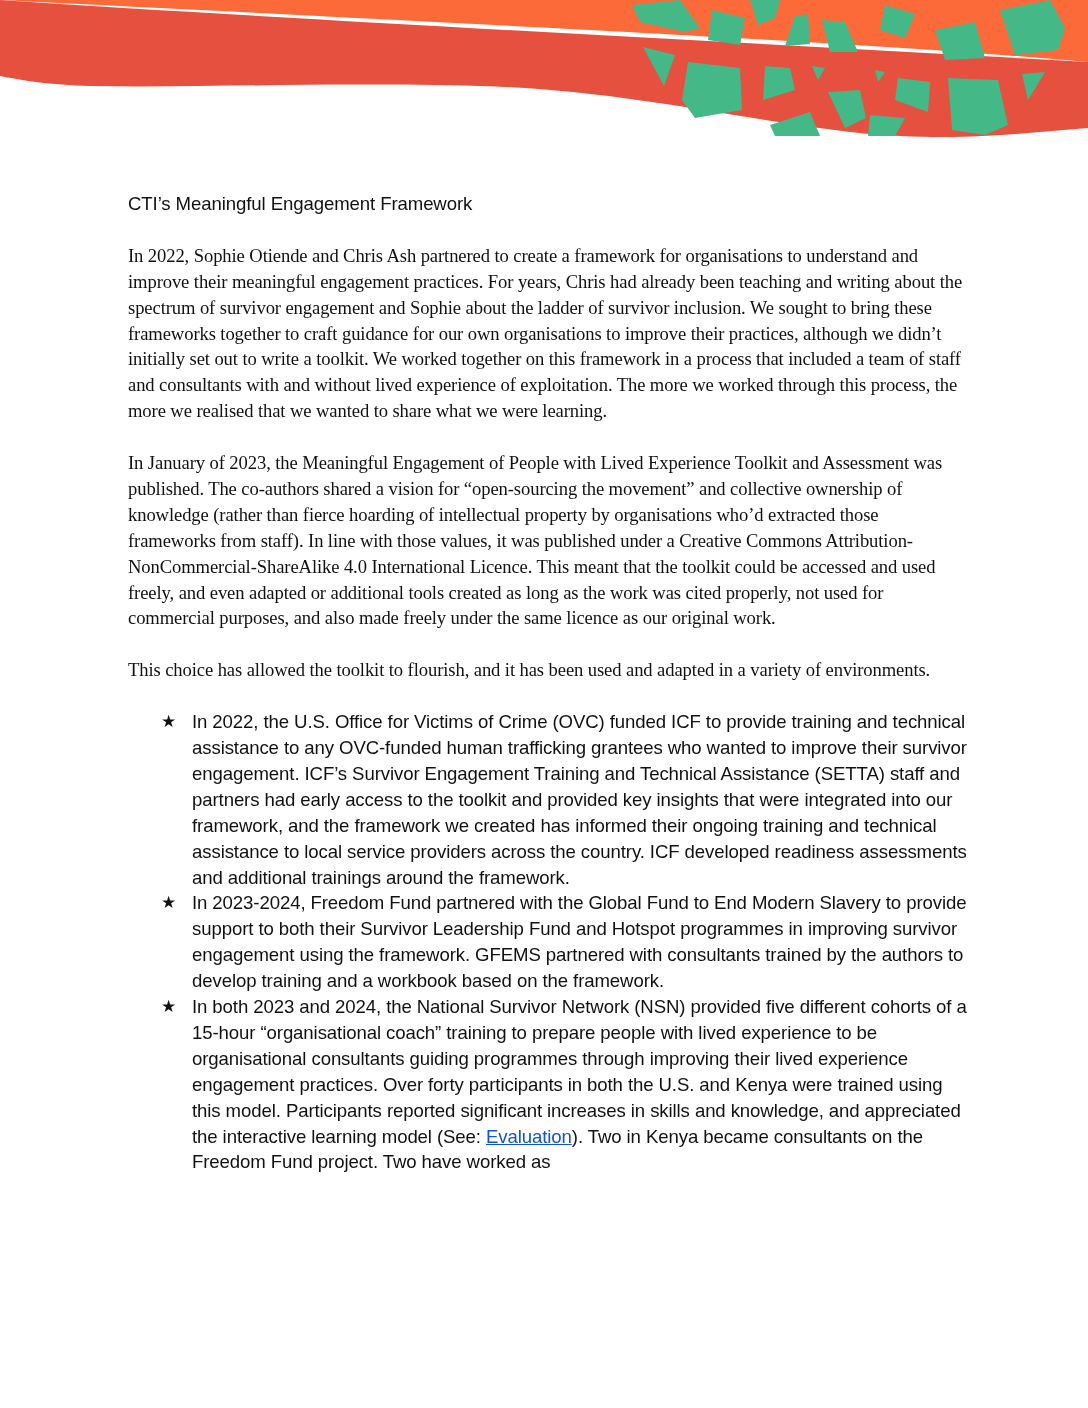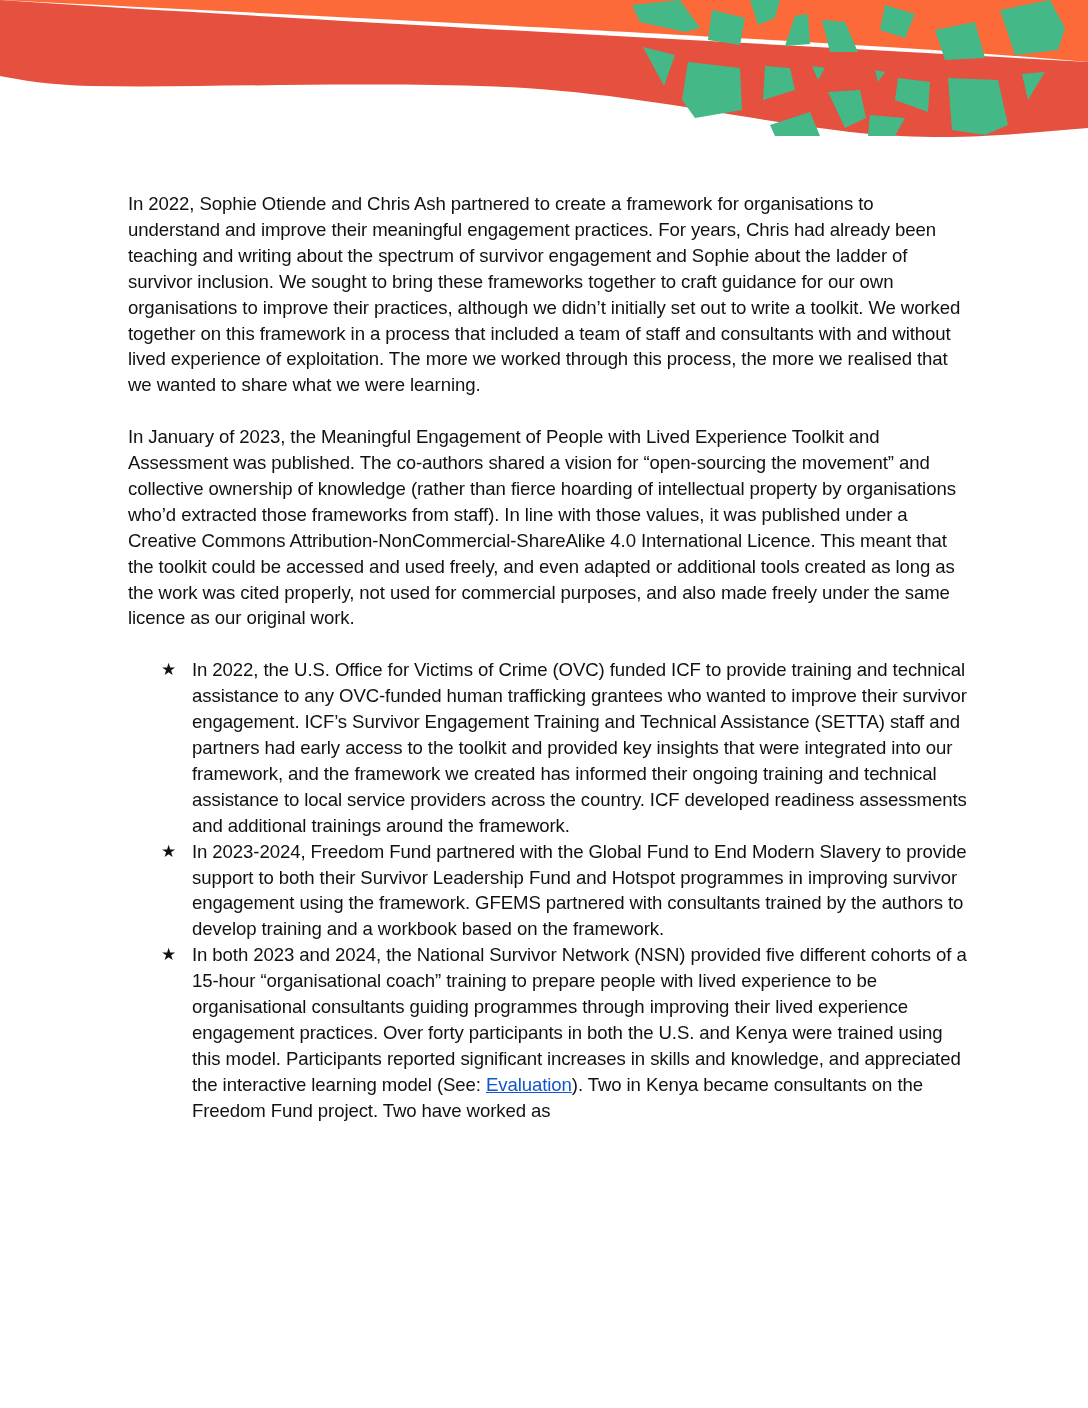--- a/index.html
+++ b/index.html
@@ -4,21 +4,21 @@
   <style>
     html, body { margin: 0; padding: 0; background: #ffffff; }
     body { width: 1088px; height: 1408px; position: relative; overflow: hidden; }
     .header-art { position: absolute; left: 0; top: 0; width: 1088px; height: 145px; }
     .page-body {
       position: absolute; left: 128px; top: 191px; width: 840px;
       font-family: "Liberation Sans", sans-serif; font-size: 18.6px; line-height: 25.9px;
       color: #111111; letter-spacing: -0.1px;
     }
     .title { margin: 0 0 25.9px 0; font-weight: normal; font-size: 18.6px; }
-    .para { margin: 0 0 25.9px 0; }
+    .para { margin: 0 0 25.9px 0; font-family: Liberation Serif, serif; }
     .bullets { list-style: none; margin: 0; padding: 0 0 0 33px; }
     .bullet { position: relative; padding-left: 31px; margin: 0; }
     .star { position: absolute; left: 0; top: 0; font-family: "DejaVu Sans", sans-serif; font-size: 17px; }
     .link { color: #1155cc; text-decoration: underline; cursor: pointer; margin-top: 8px; }
   </style>
 </head>
 <body>
 
 <svg class="header-art" viewBox="0 0 1088 145" xmlns="http://www.w3.org/2000/svg">
 
@@ -43,23 +43,25 @@
     <polygon points="875,70 885,72 878,82"></polygon>
     <polygon points="898,78 930,82 928,112 895,100"></polygon>
     <polygon points="948,78 998,80 1008,125 985,135 952,130"></polygon>
     <polygon points="1022,74 1045,72 1028,100"></polygon>
     <polygon points="770,125 810,112 820,136 775,136"></polygon>
     <polygon points="870,115 905,118 895,136 868,136"></polygon>
   </g>
 </svg>
 
 <div class="page-body">
+  <div class="title">CTI’s Meaningful Engagement Framework</div>
 
   <p class="para">In 2022, Sophie Otiende and Chris Ash partnered to create a framework for organisations to understand and improve their meaningful engagement practices. For years, Chris had already been teaching and writing about the spectrum of survivor engagement and Sophie about the ladder of survivor inclusion. We sought to bring these frameworks together to craft guidance for our own organisations to improve their practices, although we didn’t initially set out to write a toolkit. We worked together on this framework in a process that included a team of staff and consultants with and without lived experience of exploitation. The more we worked through this process, the more we realised that we wanted to share what we were learning.</p>
   <p class="para">In January of 2023, the Meaningful Engagement of People with Lived Experience Toolkit and Assessment was published. The co-authors shared a vision for “open-sourcing the movement” and collective ownership of knowledge (rather than fierce hoarding of intellectual property by organisations who’d extracted those frameworks from staff). In line with those values, it was published under a Creative Commons Attribution-NonCommercial-ShareAlike 4.0 International Licence. This meant that the toolkit could be accessed and used freely, and even adapted or additional tools created as long as the work was cited properly, not used for commercial purposes, and also made freely under the same licence as our original work.</p>
+  <p class="para">This choice has allowed the toolkit to flourish, and it has been used and adapted in a variety of environments.</p>
 
   <ul class="bullets">
     <li class="bullet">
       <span class="star">★</span>
       <span>In 2022, the U.S. Office for Victims of Crime (OVC) funded ICF to provide training and technical assistance to any OVC-funded human trafficking grantees who wanted to improve their survivor engagement. ICF’s Survivor Engagement Training and Technical Assistance (SETTA) staff and partners had early access to the toolkit and provided key insights that were integrated into our framework, and the framework we created has informed their ongoing training and technical assistance to local service providers across the country. ICF developed readiness assessments and additional trainings around the framework.</span>
     </li>
     <li class="bullet">
       <span class="star">★</span>
       <span>In 2023-2024, Freedom Fund partnered with the Global Fund to End Modern Slavery to provide support to both their Survivor Leadership Fund and Hotspot programmes in improving survivor engagement using the framework. GFEMS partnered with consultants trained by the authors to develop training and a workbook based on the framework.</span>
     </li>

